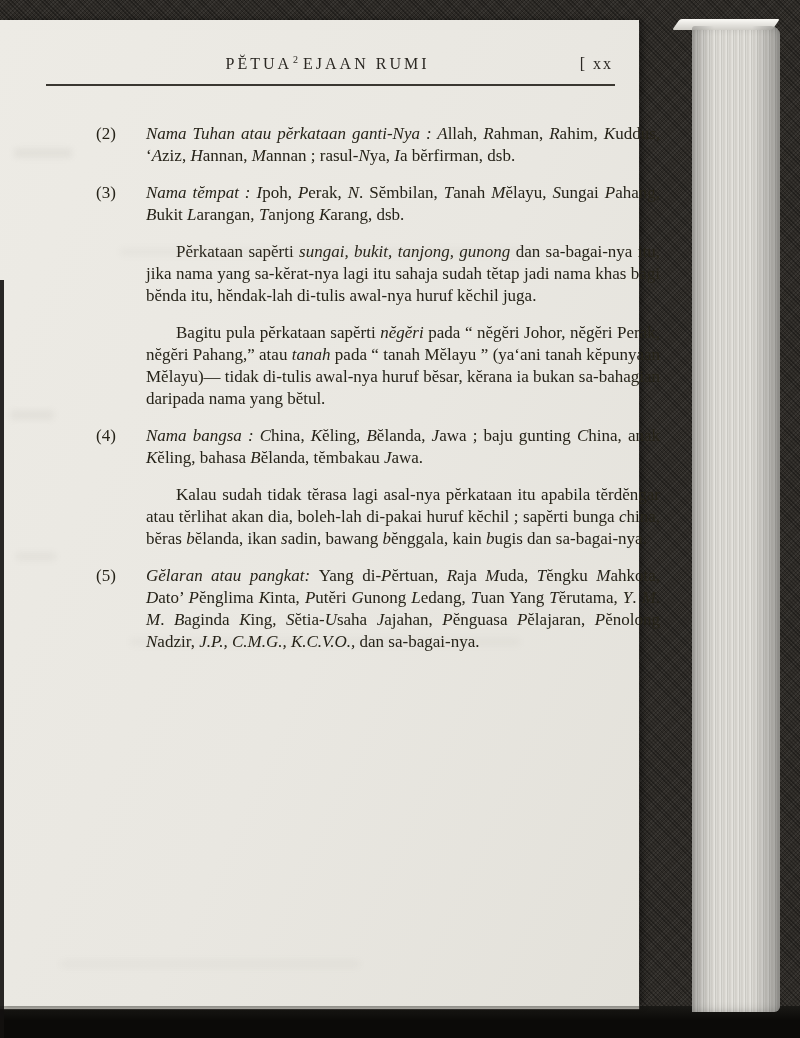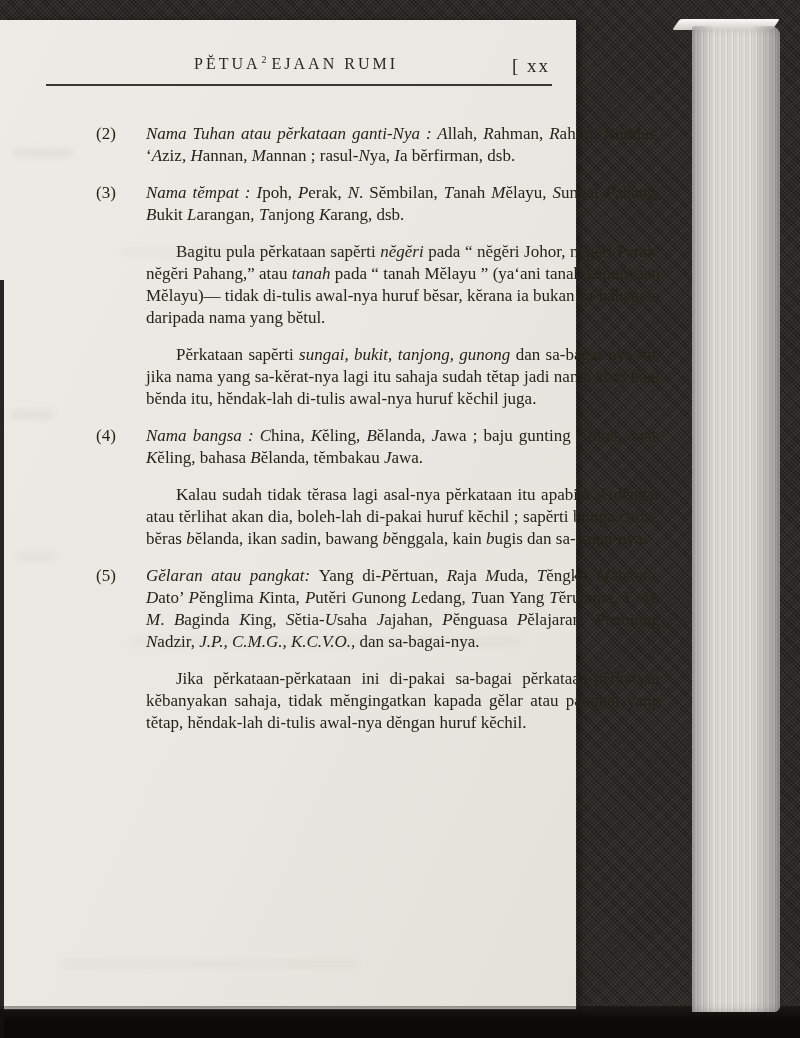--- a/index.html
+++ b/index.html
@@ -24,33 +24,33 @@
   }
   .edges::before{
     content:"";position:absolute;left:-16px;top:-7px;width:100px;height:11px;
     background:linear-gradient(#fbfaf6,#cfcdc7);transform:skewX(-35deg);border-radius:2px;
   }
   .edges::after{
     content:"";position:absolute;inset:0;border-radius:inherit;
     background:linear-gradient(90deg,rgba(0,0,0,.20),rgba(0,0,0,0) 25%,rgba(0,0,0,0) 68%,rgba(0,0,0,.28));
   }
   .page{
-    position:absolute;left:0;top:20px;width:576px;height:986px;z-index:3;
+    position:absolute;left:0;top:20px;width:639px;height:986px;z-index:3;
     background:linear-gradient(115deg,#edebe5 0%,#e9e7e1 55%,#e3e1da 100%);
     box-shadow:4px 0 6px rgba(0,0,0,.40),0 3px 1px rgba(195,193,185,.9);
     font-family:Liberation Serif, serif;
   }
   .left-sliver{
     position:absolute;left:0;top:280px;width:4px;height:758px;
     background:#13110f;z-index:4;opacity:.9;
   }
   .pg-header{position:relative;padding:34px 30px 0 46px;text-align:center;color:#2b2823;}
   .title{display:inline-block;font-size:16px;letter-spacing:3px;white-space:nowrap;}
   .title sup{font-size:10px;margin:0 5px 0 1px;letter-spacing:0;}
-  .pageno{position:absolute;right:26px;top:35px;font-size:19px;letter-spacing:2px;}
+  .pageno{position:absolute;right:26px;top:35px;font-size:16px;letter-spacing:2px;}
   .rule{margin:11px 24px 0 46px;height:2px;background:#3a3731;}
   .text-col{
     margin:37px 0 0 146px;width:514px;
     font-size:17px;line-height:22px;text-align:justify;color:#262319;
   }
   .item{position:relative;margin-bottom:15px;}
   .num{position:absolute;left:-50px;top:0;}
   .para{text-indent:30px;margin-bottom:15px;}
   .it{font-style:italic;}
   .smudge{position:absolute;background:#8d8a81;filter:blur(3px);border-radius:3px;}
@@ -78,20 +78,19 @@
 
   <div class="pg-header">
     <span class="title"><span>PĔTUA</span><sup>2</sup><span>EJAAN RUMI</span></span>
     <span class="pageno">[ xx</span>
   </div>
   <div class="rule"></div>
 
   <div class="text-col">
       <div class="item"><span class="num">(2)</span><span class="it">Nama Tuhan atau pĕrkataan ganti-Nya :  </span><span class="it">A</span><span>llah, </span><span class="it">R</span><span>ahman, </span><span class="it">R</span><span>ahim, </span><span class="it">K</span><span>uddus, ‘</span><span class="it">A</span><span>ziz, </span><span class="it">H</span><span>annan, </span><span class="it">M</span><span>annan ; rasul-</span><span class="it">N</span><span>ya, </span><span class="it">I</span><span>a bĕrfirman, dsb.</span></div>
       <div class="item"><span class="num">(3)</span><span class="it">Nama tĕmpat :  </span><span class="it">I</span><span>poh, </span><span class="it">P</span><span>erak, </span><span class="it">N</span><span>. Sĕmbilan, </span><span class="it">T</span><span>anah </span><span class="it">M</span><span>ĕlayu, </span><span class="it">S</span><span>ungai </span><span class="it">P</span><span>ahang, </span><span class="it">B</span><span>ukit </span><span class="it">L</span><span>arangan, </span><span class="it">T</span><span>anjong </span><span class="it">K</span><span>arang, dsb.</span></div>
+      <div class="para"><span>Pĕrkataan sapĕrti </span><span class="it">sungai, bukit, tanjong, gunong</span><span> dan sa-bagai-nya itu, jika nama yang sa-kĕrat-nya lagi itu sahaja sudah tĕtap jadi nama khas bagi bĕnda itu, hĕndak-lah di-tulis awal-nya huruf kĕchil juga.</span></div>
       <div class="para"><span>Bagitu pula pĕrkataan sapĕrti </span><span class="it">nĕgĕri</span><span> pada “ nĕgĕri Johor, nĕgĕri Perak, nĕgĕri Pahang,” atau </span><span class="it">tanah</span><span> pada “ tanah Mĕlayu ” (ya‘ani tanah kĕpunyaan Mĕlayu)— tidak di-tulis awal-nya huruf bĕsar, kĕrana ia bukan sa-bahagian daripada nama yang bĕtul.</span></div>
-      <div class="para"><span>Pĕrkataan sapĕrti </span><span class="it">sungai, bukit, tanjong, gunong</span><span> dan sa-bagai-nya itu, jika nama yang sa-kĕrat-nya lagi itu sahaja sudah tĕtap jadi nama khas bagi bĕnda itu, hĕndak-lah di-tulis awal-nya huruf kĕchil juga.</span></div>
       <div class="item"><span class="num">(4)</span><span class="it">Nama bangsa :  </span><span class="it">C</span><span>hina, </span><span class="it">K</span><span>ĕling, </span><span class="it">B</span><span>ĕlanda, </span><span class="it">J</span><span>awa ; baju gunting </span><span class="it">C</span><span>hina, anak </span><span class="it">K</span><span>ĕling, bahasa </span><span class="it">B</span><span>ĕlanda, tĕmbakau </span><span class="it">J</span><span>awa.</span></div>
       <div class="para"><span>Kalau sudah tidak tĕrasa lagi asal-nya pĕrkataan itu apabila tĕrdĕngar atau tĕrlihat akan dia, boleh-lah di-pakai huruf kĕchil ; sapĕrti bunga </span><span class="it">c</span><span>hina, bĕras </span><span class="it">b</span><span>ĕlanda, ikan </span><span class="it">s</span><span>adin, bawang </span><span class="it">b</span><span>ĕnggala, kain </span><span class="it">b</span><span>ugis dan sa-bagai-nya.</span></div>
       <div class="item"><span class="num">(5)</span><span class="it">Gĕlaran atau pangkat: </span><span>Yang di-</span><span class="it">P</span><span>ĕrtuan, </span><span class="it">R</span><span>aja </span><span class="it">M</span><span>uda, </span><span class="it">T</span><span>ĕngku </span><span class="it">M</span><span>ahkota, </span><span class="it">D</span><span>ato’ </span><span class="it">P</span><span>ĕnglima </span><span class="it">K</span><span>inta, </span><span class="it">P</span><span>utĕri </span><span class="it">G</span><span>unong </span><span class="it">L</span><span>edang, </span><span class="it">T</span><span>uan Yang </span><span class="it">T</span><span>ĕrutama, </span><span class="it">Y</span><span>. </span><span class="it">M</span><span>. </span><span class="it">M</span><span>. </span><span class="it">B</span><span>aginda </span><span class="it">K</span><span>ing, </span><span class="it">S</span><span>ĕtia-</span><span class="it">U</span><span>saha </span><span class="it">J</span><span>ajahan, </span><span class="it">P</span><span>ĕnguasa </span><span class="it">P</span><span>ĕlajaran, </span><span class="it">P</span><span>ĕnolong </span><span class="it">N</span><span>adzir, </span><span class="it">J.P., C.M.G., K.C.V.O.,</span><span> dan sa-bagai-nya.</span></div>
-      <div class="para"><span>Jika pĕrkataan-pĕrkataan ini di-pakai sa-bagai pĕrkataan-pĕrkataan kĕbanyakan sahaja, tidak mĕngingatkan kapada gĕlar atau pangkat yang tĕtap, hĕndak-lah di-tulis awal-nya dĕngan huruf kĕchil.</span></div>
     </div>
 </div>
 
 </body></html>

